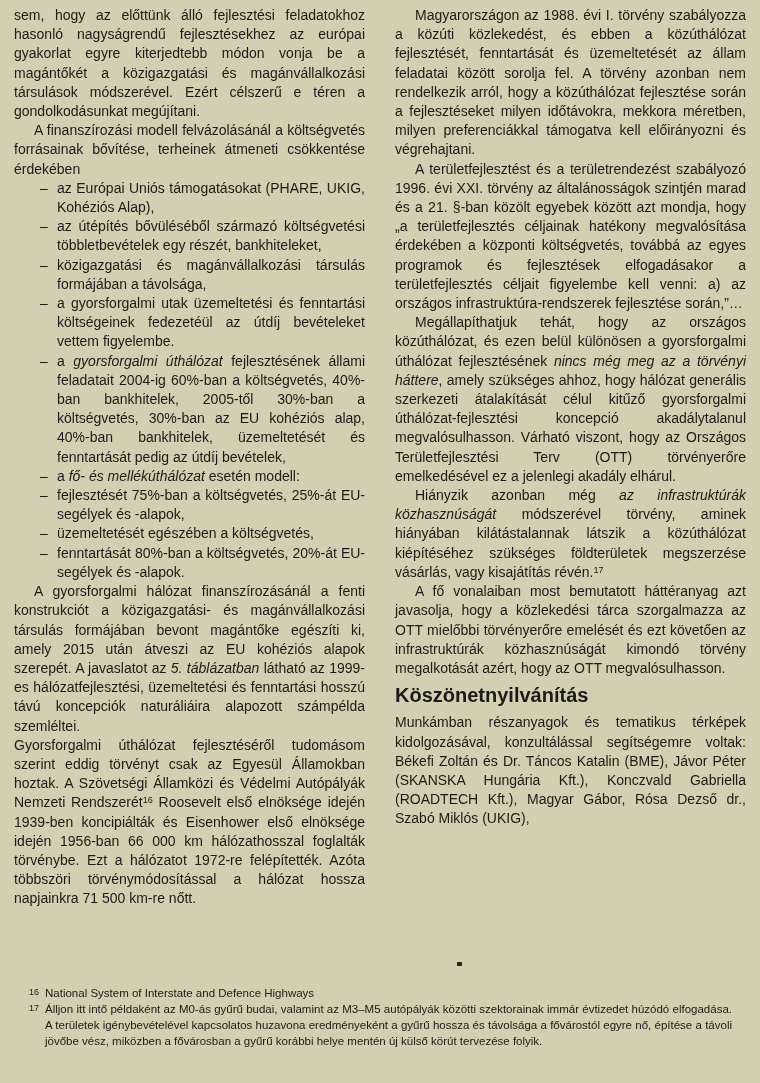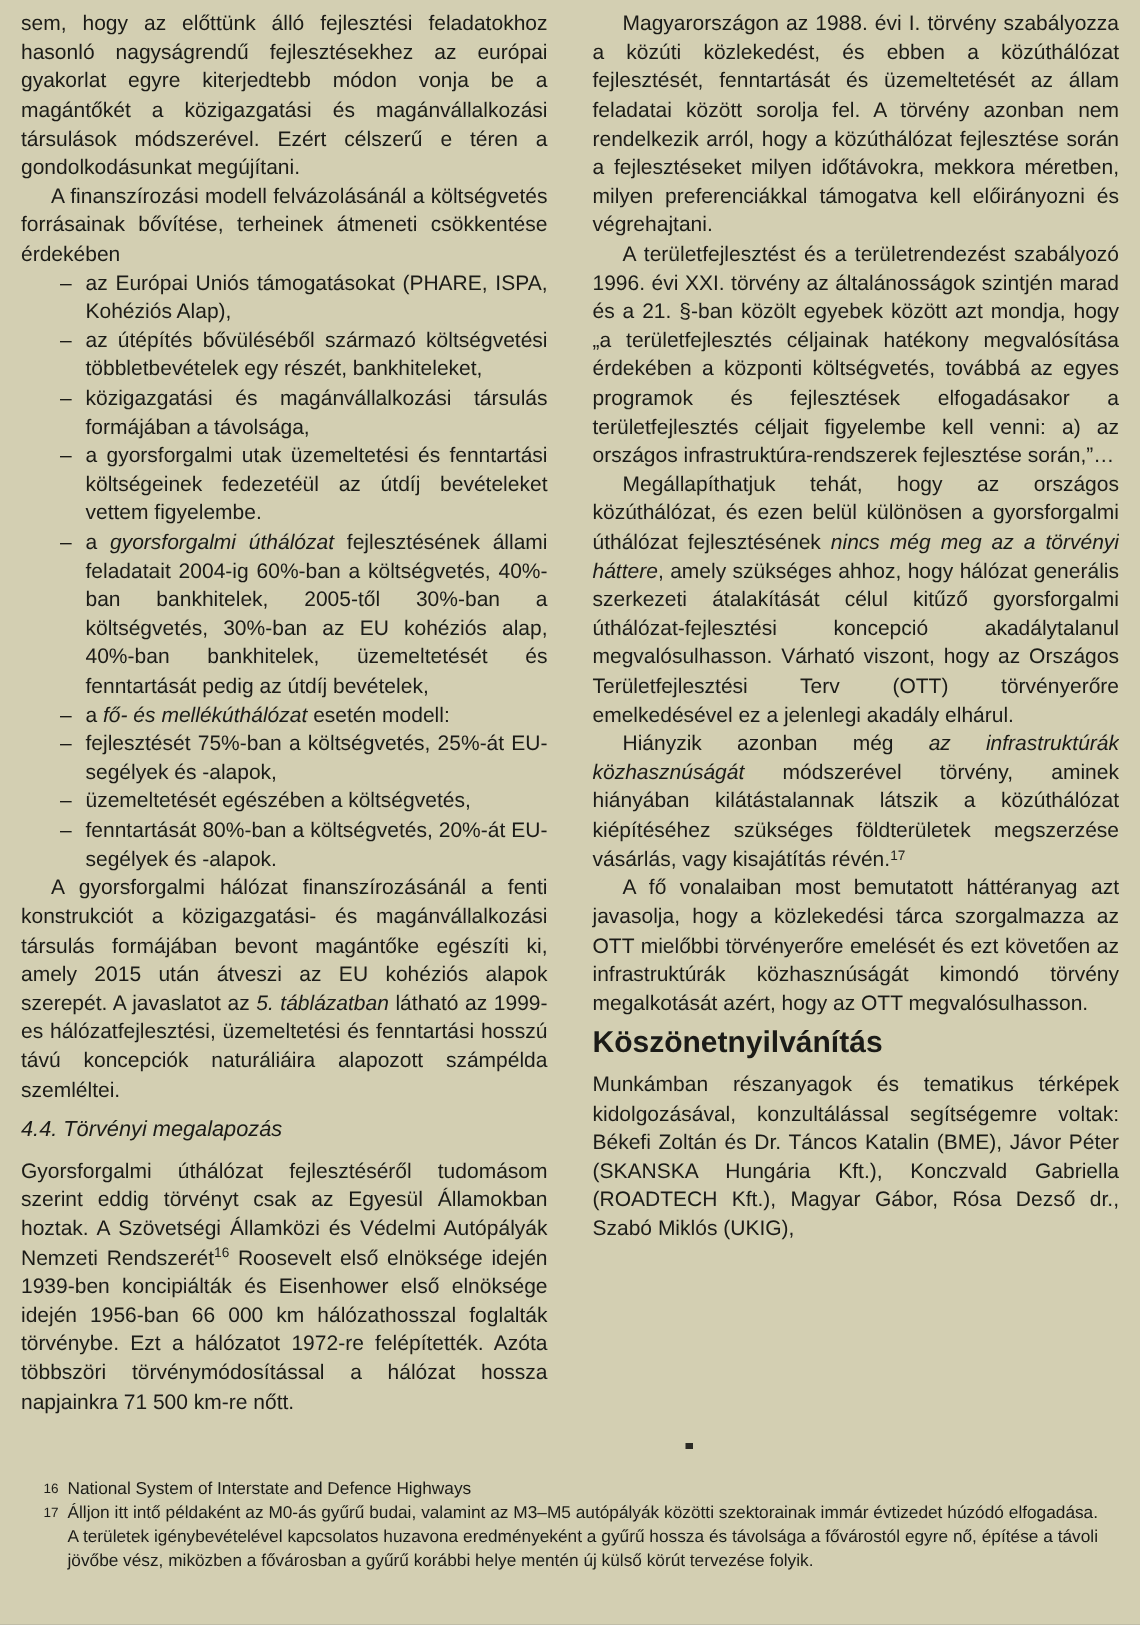--- a/index.html
+++ b/index.html
@@ -74,21 +74,21 @@
 <body>
 
 <div class="page">
   <div class="cols">
     <div class="col" id="col-left">
         <p class="para"><span>sem, hogy az előttünk álló fejlesztési feladatokhoz hasonló nagyságrendű fejlesztésekhez az európai gyakorlat egyre kiterjedtebb módon vonja be a magántőkét a közigazgatási és magánvállalkozási társulások módszerével. Ezért célszerű e téren a gondolkodásunkat megújítani.</span></p>
         <p class="para indent"><span>A finanszírozási modell felvázolásánál a költségvetés forrásainak bővítése, terheinek átmeneti csökkentése érdekében</span></p>
         <div class="list">
           <div class="li">
             <span class="dash">–</span>
-            <span class="li-body"><span>az Európai Uniós támogatásokat (PHARE, ISPA, Kohéziós Alap),</span></span>
+            <span class="li-body"><span>az Európai Uniós támogatásokat (PHARE, UKIG, Kohéziós Alap),</span></span>
           </div>
           <div class="li">
             <span class="dash">–</span>
             <span class="li-body"><span>az útépítés bővüléséből származó költségvetési többletbevételek egy részét, bankhiteleket,</span></span>
           </div>
           <div class="li">
             <span class="dash">–</span>
             <span class="li-body"><span>közigazgatási és magánvállalkozási társulás formájában a távolsága,</span></span>
           </div>
           <div class="li">
@@ -112,21 +112,20 @@
           <div class="li">
             <span class="dash">–</span>
             <span class="li-body"><span>üzemeltetését egészében a költségvetés,</span></span>
           </div>
           <div class="li">
             <span class="dash">–</span>
             <span class="li-body"><span>fenntartását 80%-ban a költségvetés, 20%-át EU-segélyek és -alapok.</span></span>
           </div>
         </div>
         <p class="para indent"><span>A gyorsforgalmi hálózat finanszírozásánál a fenti konstrukciót a közigazgatási- és magánvállalkozási társulás formájában bevont magántőke egészíti ki, amely 2015 után átveszi az EU kohéziós alapok szerepét. A javaslatot az </span><span class="it">5. táblázatban</span><span> látható az 1999-es hálózatfejlesztési, üzemeltetési és fenntartási hosszú távú koncepciók naturáliáira alapozott számpélda szemléltei.</span></p>
-        <p class="heading italic"><span>4.4. Törvényi megalapozás</span></p>
         <p class="para"><span>Gyorsforgalmi úthálózat fejlesztéséről tudomásom szerint eddig törvényt csak az Egyesül Államokban hoztak. A Szövetségi Államközi és Védelmi Autópályák Nemzeti Rendszerét</span><span class="sup">16</span><span> Roosevelt első elnöksége idején 1939-ben koncipiálták és Eisenhower első elnöksége idején 1956-ban 66 000 km hálózathosszal foglalták törvénybe. Ezt a hálózatot 1972-re felépítették. Azóta többszöri törvénymódosítással a hálózat hossza napjainkra 71 500 km-re nőtt.</span></p>
       </div>
     <div class="col" id="col-right">
         <p class="para indent"><span>Magyarországon az 1988. évi I. törvény szabályozza a közúti közlekedést, és ebben a közúthálózat fejlesztését, fenntartását és üzemeltetését az állam feladatai között sorolja fel. A törvény azonban nem rendelkezik arról, hogy a közúthálózat fejlesztése során a fejlesztéseket milyen időtávokra, mekkora méretben, milyen preferenciákkal támogatva kell előirányozni és végrehajtani.</span></p>
         <p class="para indent"><span>A területfejlesztést és a területrendezést szabályozó 1996. évi XXI. törvény az általánosságok szintjén marad és a 21. §-ban közölt egyebek között azt mondja, hogy „a területfejlesztés céljainak hatékony megvalósítása érdekében a központi költségvetés, továbbá az egyes programok és fejlesztések elfogadásakor a területfejlesztés céljait figyelembe kell venni: a) az országos infrastruktúra-rendszerek fejlesztése során,”…</span></p>
         <p class="para indent"><span>Megállapíthatjuk tehát, hogy az országos közúthálózat, és ezen belül különösen a gyorsforgalmi úthálózat fejlesztésének </span><span class="it">nincs még meg az a törvényi háttere</span><span>, amely szükséges ahhoz, hogy hálózat generális szerkezeti átalakítását célul kitűző gyorsforgalmi úthálózat-fejlesztési koncepció akadálytalanul megvalósulhasson. Várható viszont, hogy az Országos Területfejlesztési Terv (OTT) törvényerőre emelkedésével ez a jelenlegi akadály elhárul.</span></p>
         <p class="para indent"><span>Hiányzik azonban még </span><span class="it">az infrastruktúrák közhasznúságát</span><span> módszerével törvény, aminek hiányában kilátástalannak látszik a közúthálózat kiépítéséhez szükséges földterületek megszerzése vásárlás, vagy kisajátítás révén.</span><span class="sup">17</span></p>
         <p class="para indent"><span>A fő vonalaiban most bemutatott háttéranyag azt javasolja, hogy a közlekedési tárca szorgalmazza az OTT mielőbbi törvényerőre emelését és ezt követően az infrastruktúrák közhasznúságát kimondó törvény megalkotását azért, hogy az OTT megvalósulhasson.</span></p>
         <p class="heading bold"><span>Köszönetnyilvánítás</span></p>
         <p class="para"><span>Munkámban részanyagok és tematikus térképek kidolgozásával, konzultálással segítségemre voltak: Békefi Zoltán és Dr. Táncos Katalin (BME), Jávor Péter (SKANSKA Hungária Kft.), Konczvald Gabriella (ROADTECH Kft.), Magyar Gábor, Rósa Dezső dr., Szabó Miklós (UKIG),</span></p>

